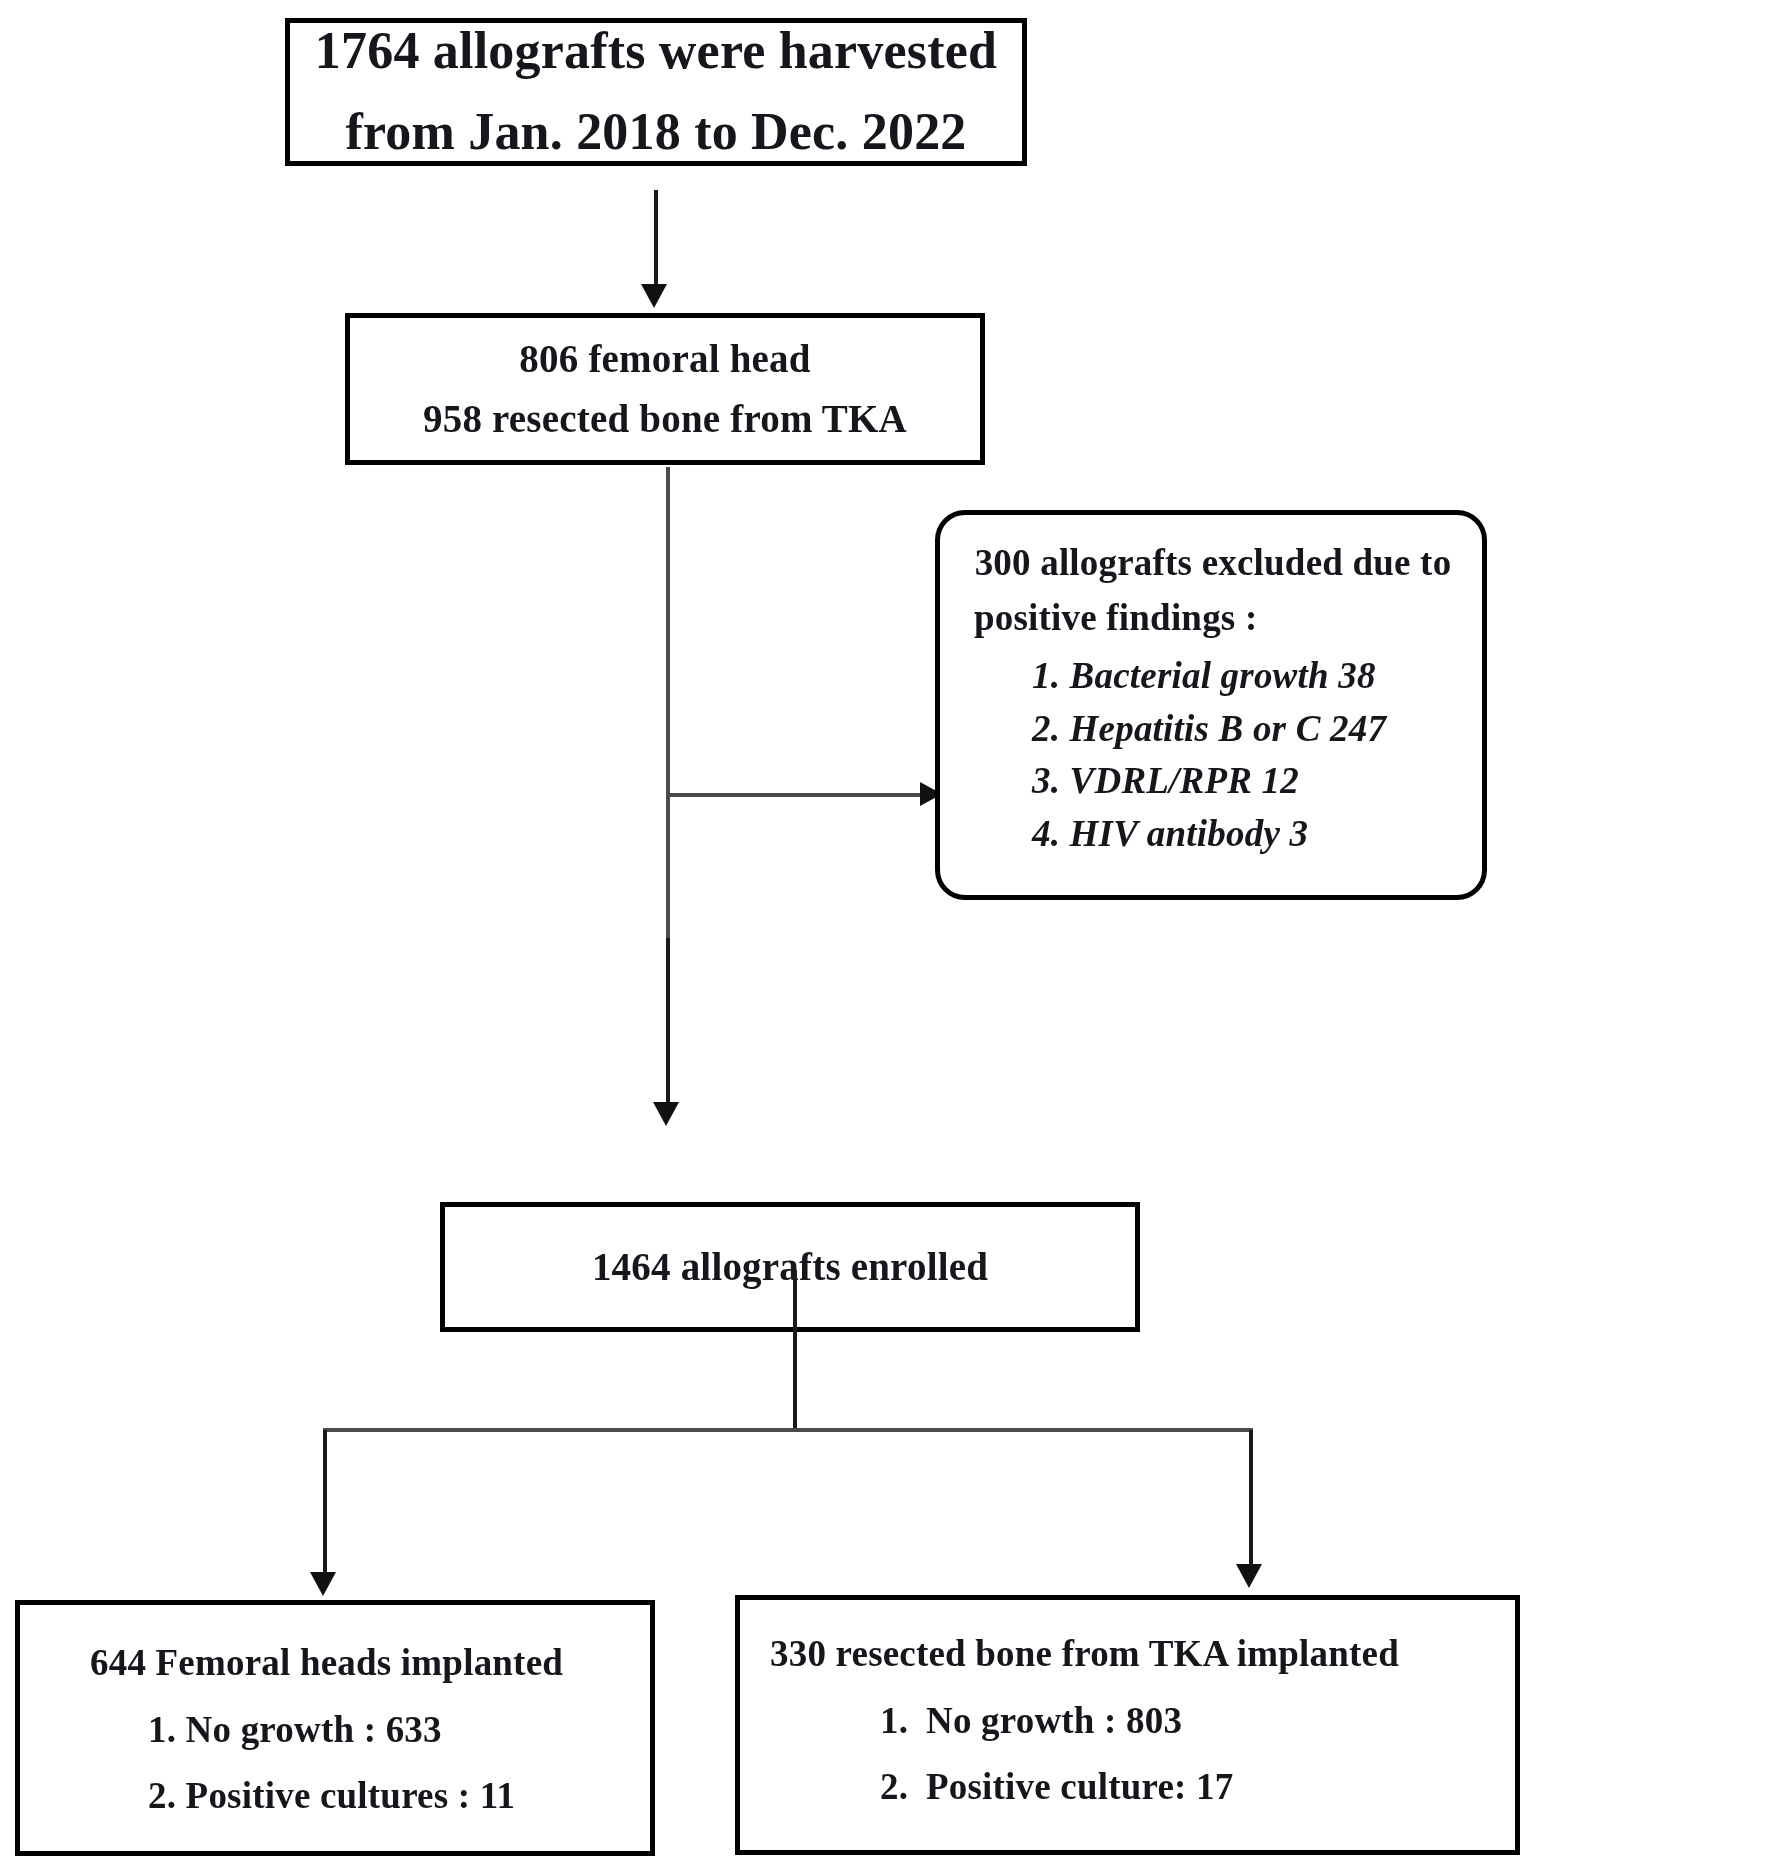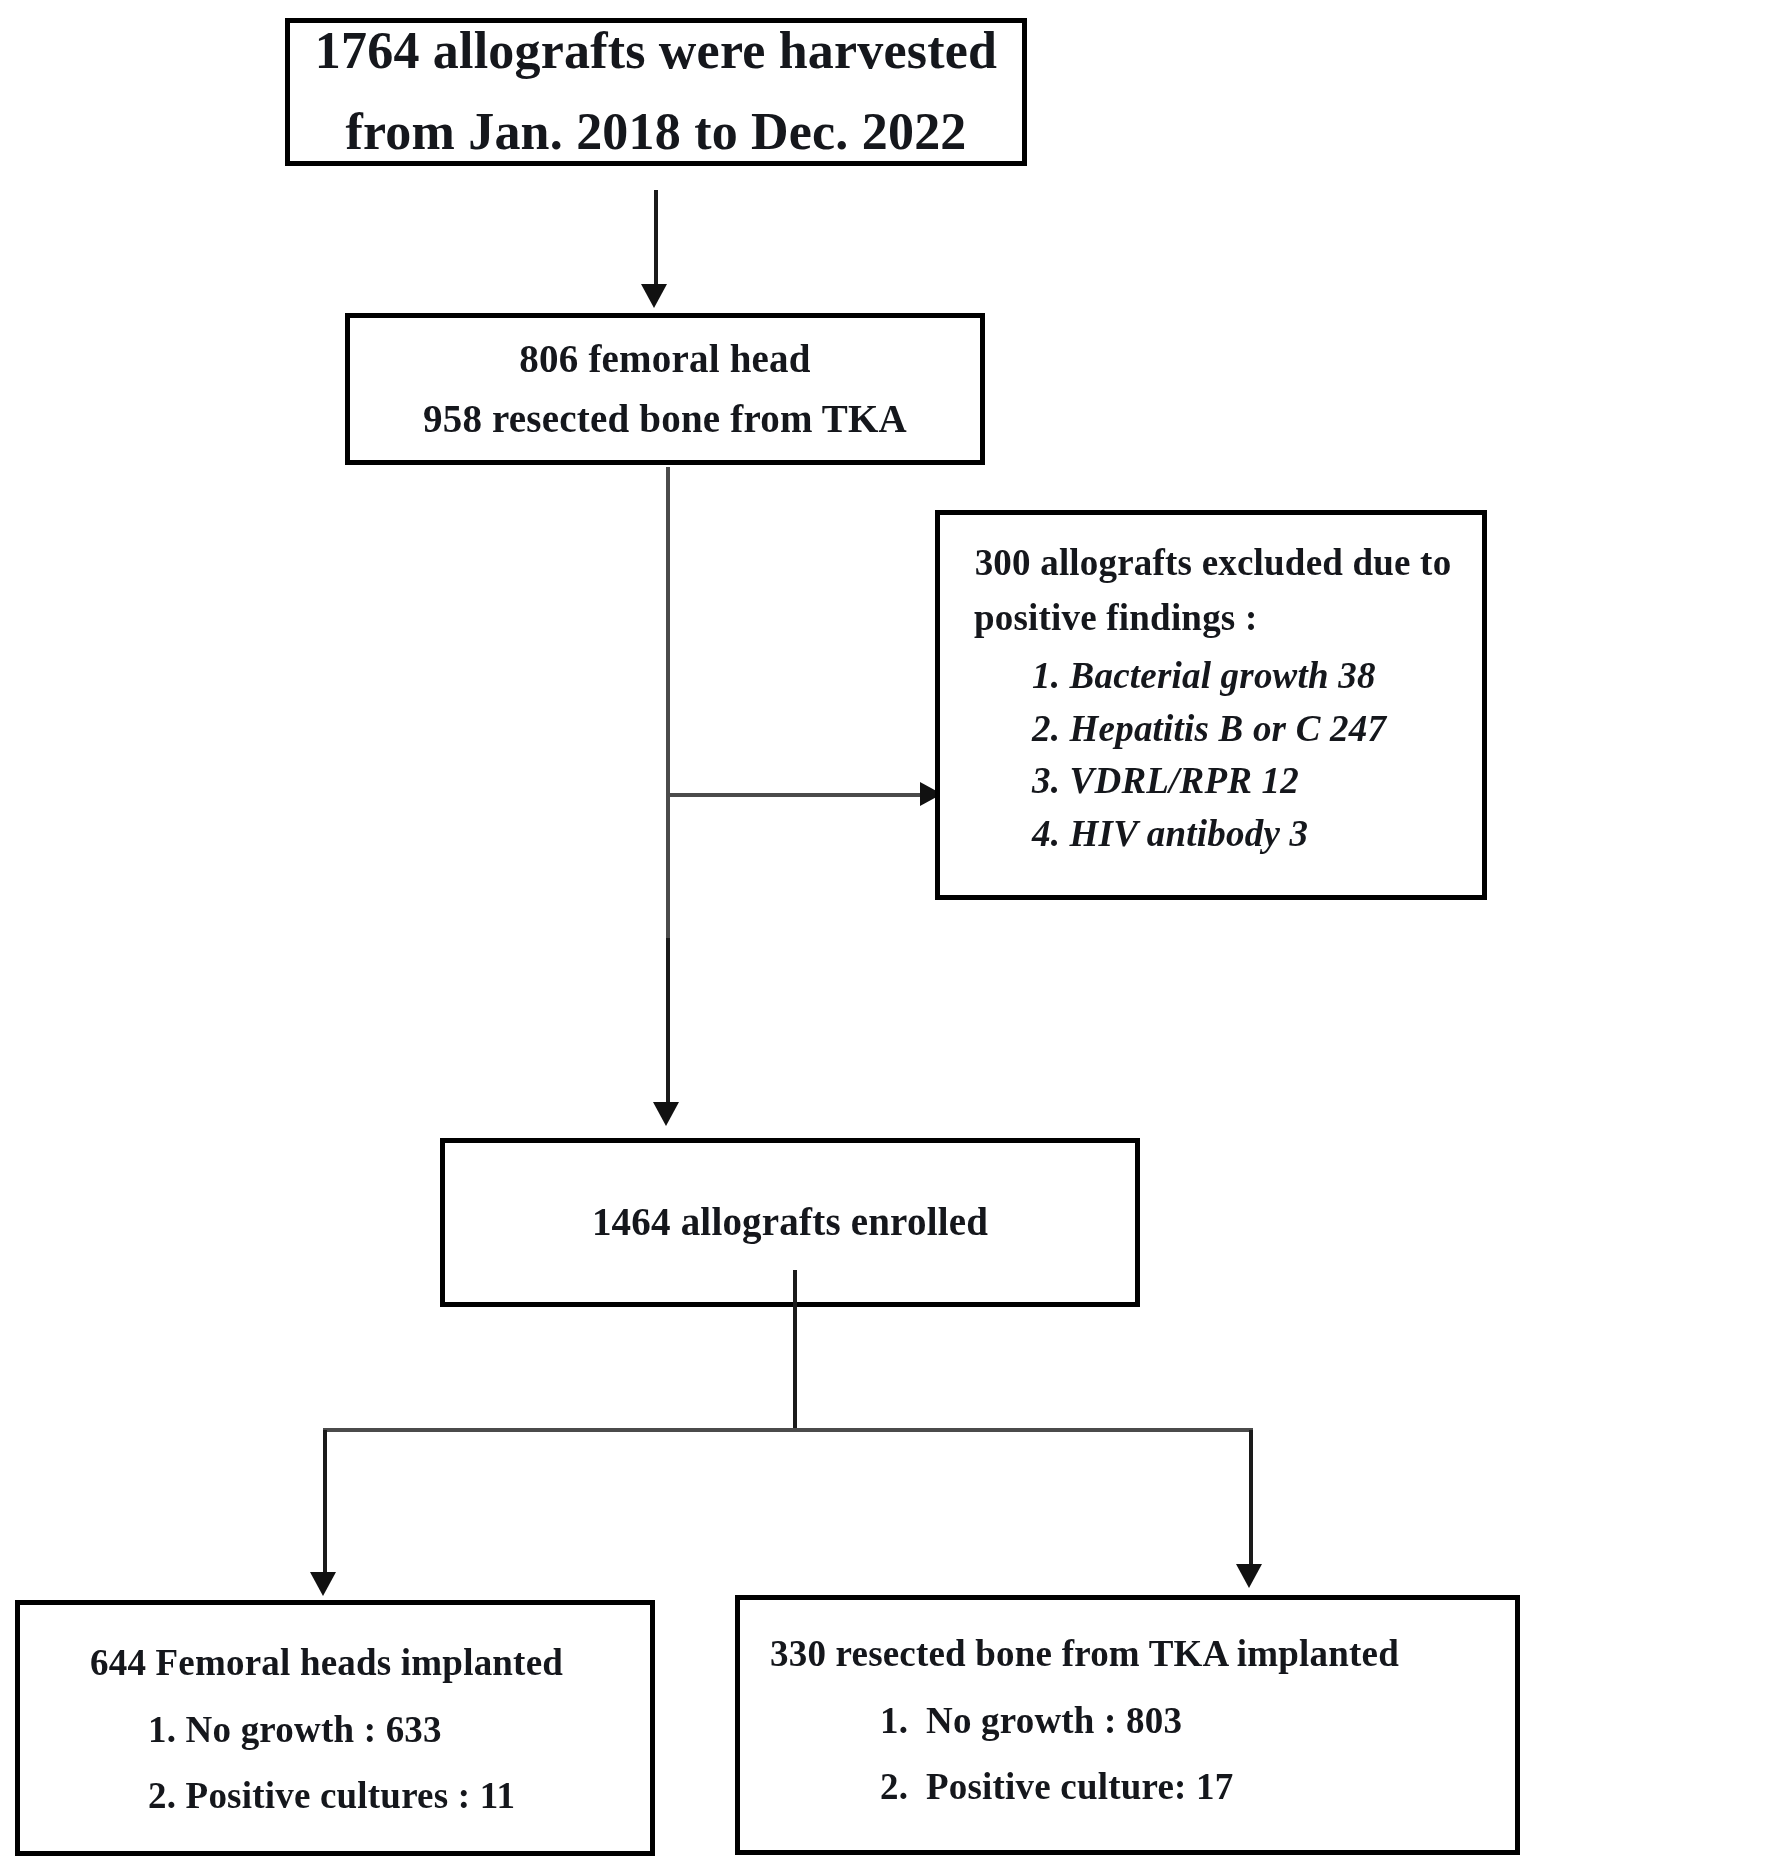--- a/index.html
+++ b/index.html
@@ -40,27 +40,28 @@
   }
   #node-source {
     left: 345px; top: 313px; width: 640px; height: 152px;
     font-size: 39px; line-height: 1.55;
   }
   #node-excluded {
     left: 935px; top: 510px; width: 552px; height: 390px;
     font-size: 37px; line-height: 1.42;
     padding: 22px 30px 18px 34px;
     justify-content: flex-start;
+    border-radius: 30px;
   }
   #node-excluded .head1 { text-align: center; margin-bottom: 2px; }
   #node-excluded .head2 { text-align: left; margin-bottom: 6px; }
   #node-excluded .item  { text-align: left; padding-left: 58px; font-style: italic; }
 
   #node-enrolled {
-    left: 440px; top: 1138px; width: 700px; height: 169px;
+    left: 440px; top: 1202px; width: 700px; height: 130px;
     font-size: 39px; line-height: 1.5;
   }
   #node-femoral {
     left: 15px; top: 1600px; width: 640px; height: 256px;
     font-size: 37px; line-height: 1.5;
     padding: 18px 12px 18px 36px;
     justify-content: flex-end;
   }
   #node-femoral .title { text-align: left; margin-bottom: 12px; padding-left: 34px;}
   #node-femoral .item  { text-align: left; padding-left: 92px; margin-bottom: 10px; }

